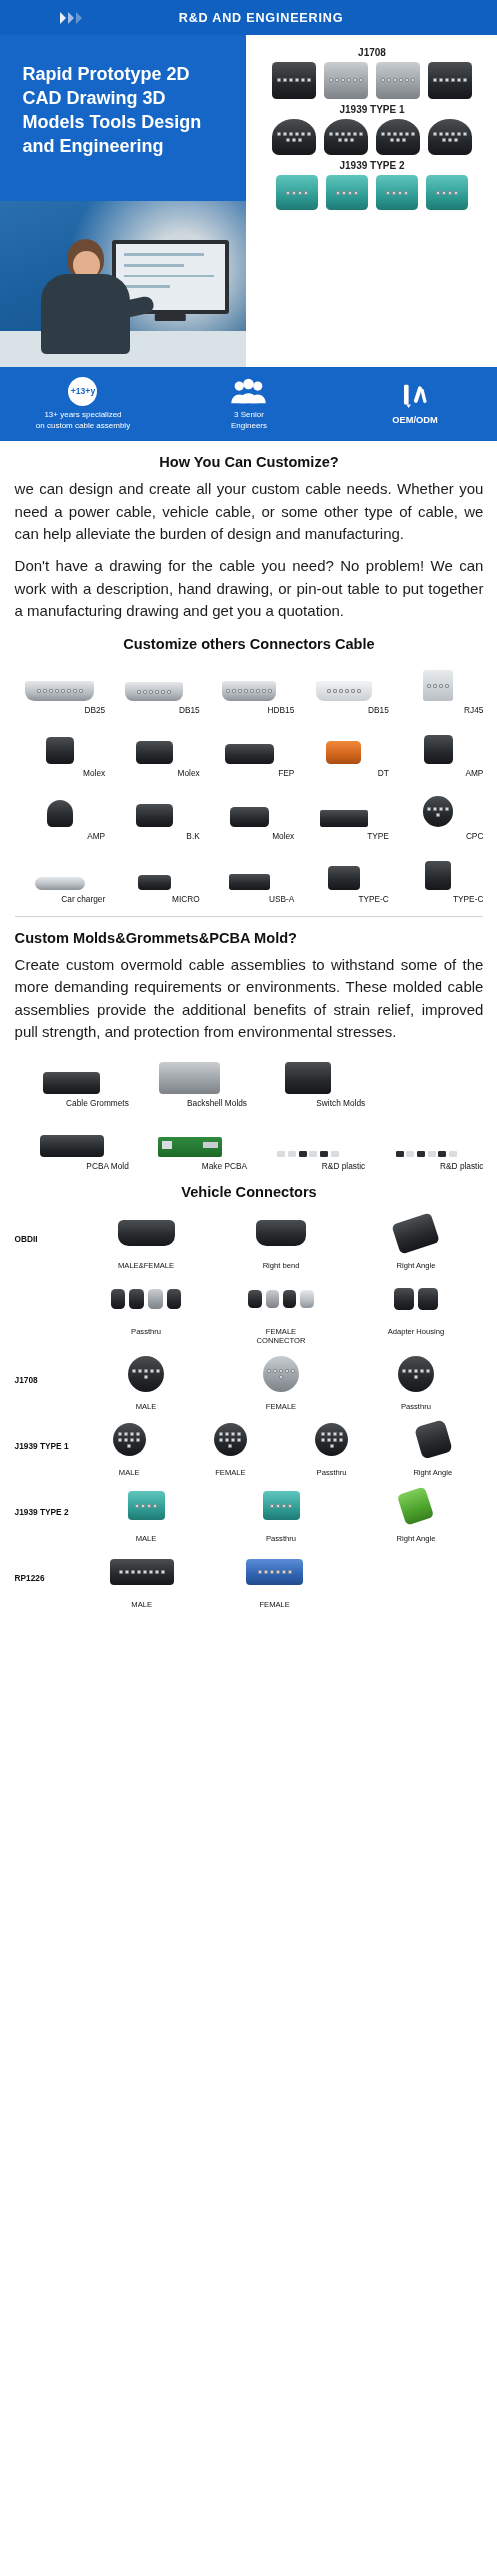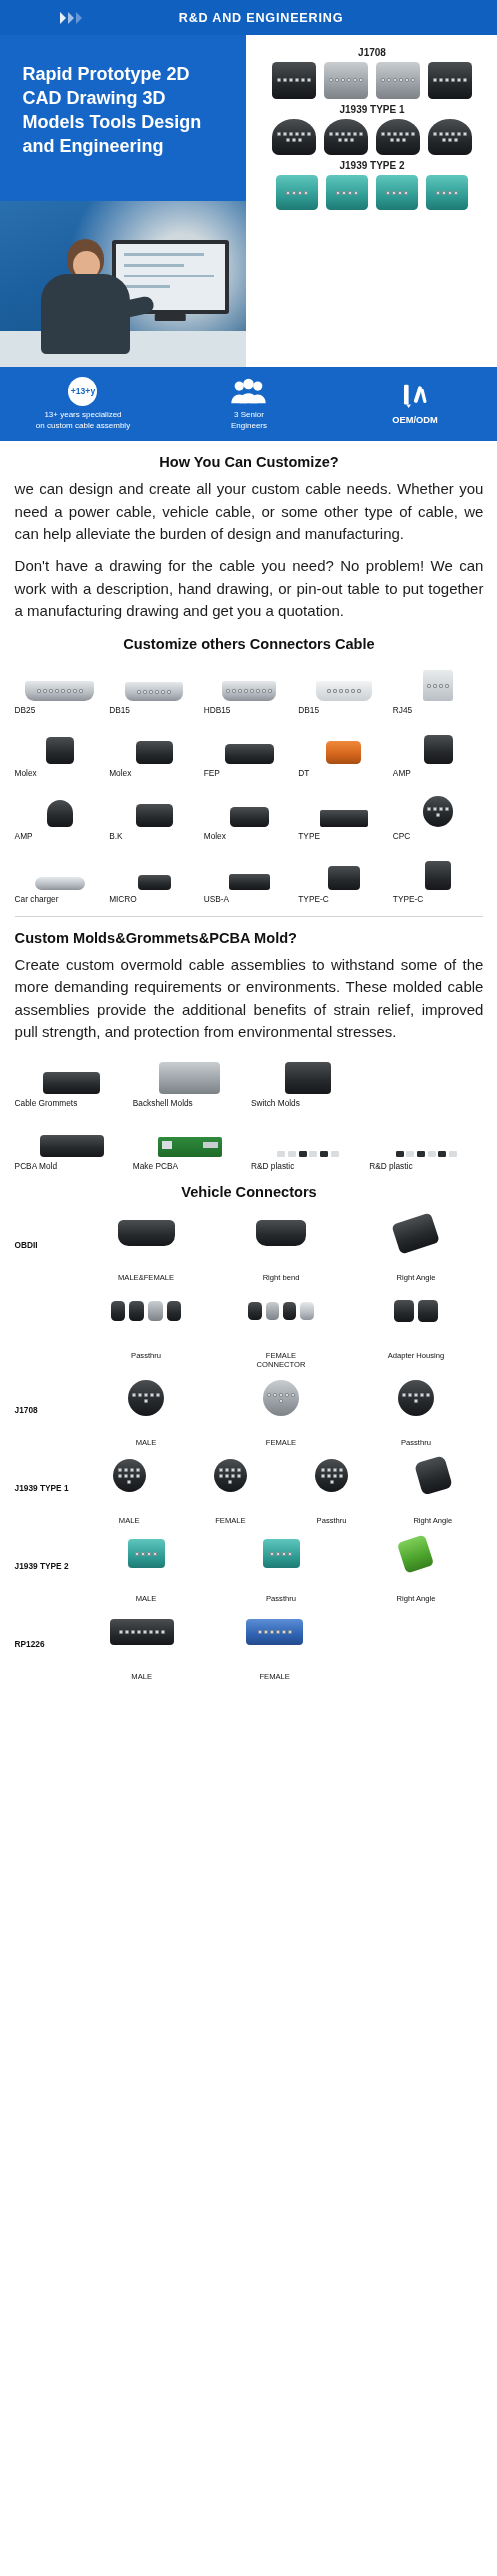--- a/index.html
+++ b/index.html
@@ -131,33 +131,33 @@
   .sec h2.left { text-align:left; }
   .sec p {
     font-size:15px; line-height:1.5; margin:0 0 9.3px; text-align:justify; color:#1c1c1c;
   }
   .hr { height:0.7px; background:#cfd3d6; margin:12px 14.6px 0; }
 
   
   .grid { display:grid; gap:6.6px 4px; }
   .g5 { grid-template-columns:repeat(5,1fr); }
   .g4 { grid-template-columns:repeat(4,1fr); }
-  .cell { text-align:left; }
+  .cell { text-align:right; }
   .cell .art { height:41px; display:flex; align-items:flex-end; justify-content:center; }
   .cell .cap { font-size:8.3px; margin-top:4px; color:#111; }
 
   
   .vrow { display:flex; align-items:center; margin:4px 0 1.3px; }
   .vrow .rowlabel {
     width:64px; font-size:8.3px; font-weight:bold; color:#111; flex:0 0 64px;
   }
   .vrow .items { flex:1; display:flex; justify-content:space-around; }
   .vitem { width:73px; text-align:center; }
   .vitem .art { height:49px; display:flex; align-items:center; justify-content:center; }
-  .vitem .cap { font-size:7.6px; margin-top:16px; color:#111; }
+  .vitem .cap { font-size:7.6px; margin-top:4px; color:#111; }
 
   .strip { display:flex; justify-content:center; gap:4px; }
 
   .pcb {
     width:42px; height:17.3px; background:linear-gradient(180deg,#2f8a3c,#1d6b28);
     border-radius:2px; position:relative;
   }
   .pcb:before{content:""; position:absolute; left:4px; top:4px; width:10.6px; height:8px; background:#d8dde0;}
   .pcb:after{content:""; position:absolute; right:4px; top:5.3px; width:14.6px; height:5.3px; background:#c8cdd1;}
 

